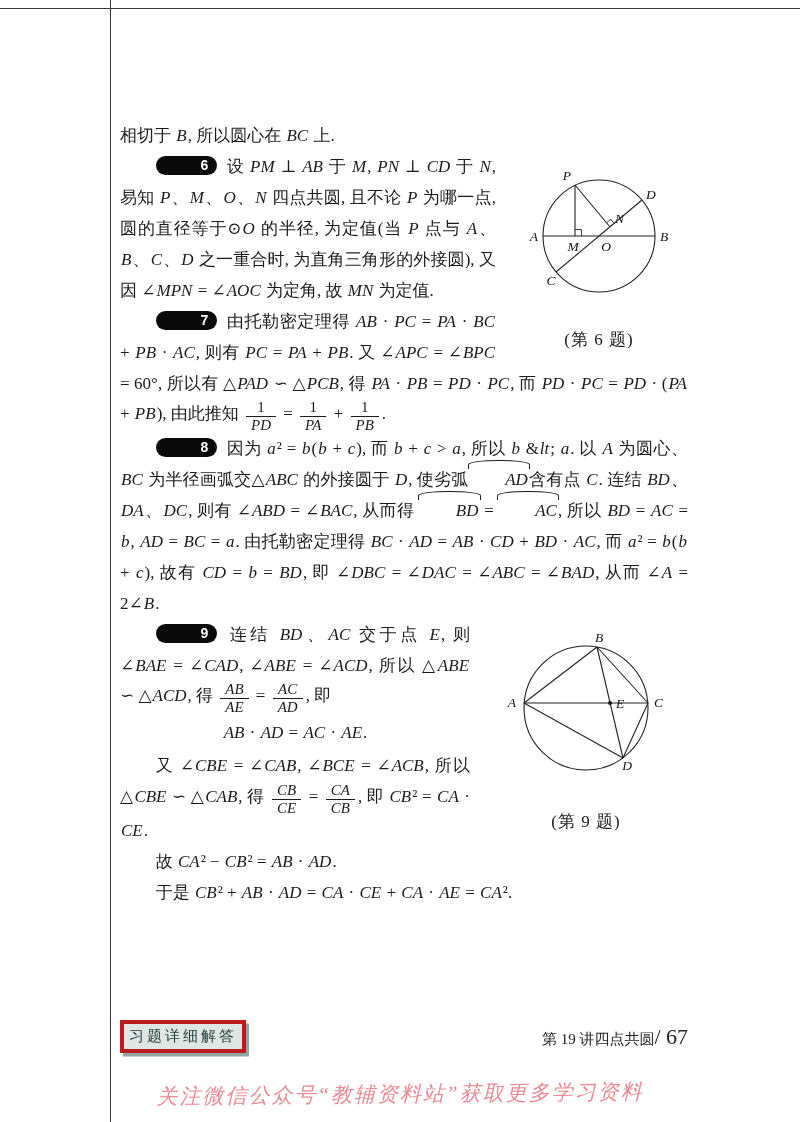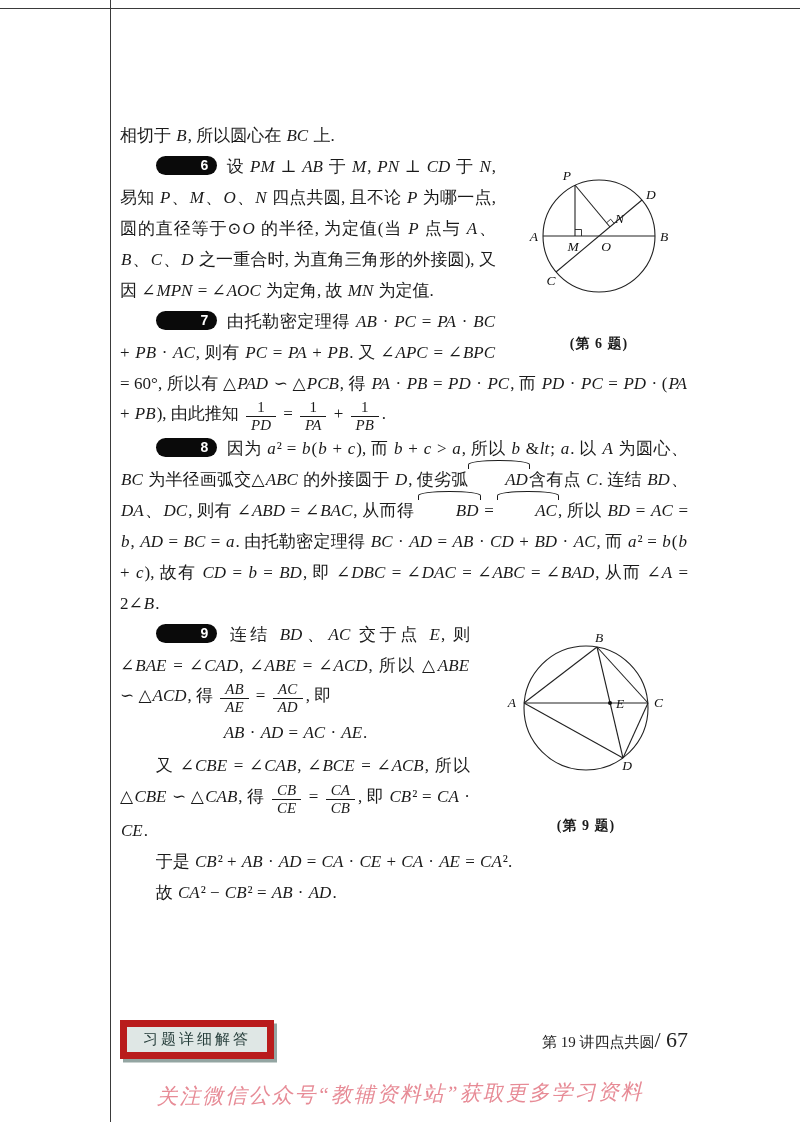--- a/index.html
+++ b/index.html
@@ -16,27 +16,27 @@
   .frac{display:inline-block;vertical-align:-0.72em;text-align:center;line-height:1.12;font-size:0.88em;margin:0 3px;text-indent:0}
   .frac .fn{display:block;border-bottom:1.3px solid #1a1a1a;padding:0 4px}
   .frac .fd{display:block;padding:0 4px}
   .arc{position:relative;display:inline-block}
   .arc::after{content:"";position:absolute;left:-1px;right:-1px;top:-5px;height:8px;border:1.2px solid #1a1a1a;border-bottom:none;border-radius:100% 100% 0 0}
   .center-eq{text-align:center;text-indent:0;margin:2px 0}
   .figure{float:right;text-align:center;margin:6px 0 4px 14px}
   .fig6{width:178px}
   .fig9{width:204px;margin-top:10px}
   .figure svg{display:block;margin:0 auto}
-  .figcaption{font-weight:bold;font-size:14px;margin-top:21px;letter-spacing:1px}
+  .figcaption{font-weight:normal;font-size:17px;margin-top:15px;letter-spacing:1px}
   .figure svg line,.figure svg circle.c,.figure svg path{stroke:#222;stroke-width:1.1;fill:none}
   .figure svg path.ra{stroke-width:0.9}
   .figure svg circle.dot{fill:#111;stroke:none}
   text.lbl{font-size:13.5px;font-style:italic;font-family:"Liberation Serif",serif;fill:#111}
   .footer{position:absolute;left:120px;top:1020px;width:568px;display:flex;justify-content:space-between;align-items:center}
-  .footer-badge{border:7px solid #b91c1c;background:#dfe7e5;color:#253d3a;padding:3px 16px;font-size:15px;letter-spacing:3px;box-shadow:3px 3.5px 0 #93a5a2}
+  .footer-badge{border:4px solid #b91c1c;background:#dfe7e5;color:#253d3a;padding:3px 5px;font-size:15px;letter-spacing:3px;box-shadow:3px 3.5px 0 #93a5a2}
   .footer-right{font-size:15px;color:#222;display:flex;align-items:baseline}
   .footer-right .pg{font-size:22px}
   .watermark{position:absolute;left:0;top:1080px;width:800px;text-align:center;color:#e78b96;font-size:21px;font-style:italic;letter-spacing:2px;transform:rotate(-0.6deg)}
 </style>
 </head>
 <body>
 
 <div class="page">
   <div class="top-rule"></div>
   <div class="left-rule"></div>
@@ -89,22 +89,22 @@
         <text class="lbl" x="122" y="78" text-anchor="start">E</text>
       </svg>
       <div class="figcaption">(第 9 题)</div>
     </div>
 
     <p class="para"><span class="badge">9</span><span>连结 <i>BD</i>、<i>AC</i> 交于点 <i>E</i>, 则 ∠<i>BAE</i> = ∠<i>CAD</i>, ∠<i>ABE</i> = ∠<i>ACD</i>, 所以 △<i>ABE</i> ∽ △<i>ACD</i>, 得 <span class="frac"><span class="fn"><i>AB</i></span><span class="fd"><i>AE</i></span></span> = <span class="frac"><span class="fn"><i>AC</i></span><span class="fd"><i>AD</i></span></span>, 即</span></p>
 
     <p class="center-eq"><i>AB</i> · <i>AD</i> = <i>AC</i> · <i>AE</i>.</p>
 
     <p class="para">又 ∠<i>CBE</i> = ∠<i>CAB</i>, ∠<i>BCE</i> = ∠<i>ACB</i>, 所以 △<i>CBE</i> ∽ △<i>CAB</i>, 得 <span class="frac"><span class="fn"><i>CB</i></span><span class="fd"><i>CE</i></span></span> = <span class="frac"><span class="fn"><i>CA</i></span><span class="fd"><i>CB</i></span></span>, 即 <i>CB</i>² = <i>CA</i> · <i>CE</i>.</p>
+    <p class="para">故 <i>CA</i>² − <i>CB</i>² = <i>AB</i> · <i>AD</i>.</p>
     <p class="para">于是 <i>CB</i>² + <i>AB</i> · <i>AD</i> = <i>CA</i> · <i>CE</i> + <i>CA</i> · <i>AE</i> = <i>CA</i>².</p>
-    <p class="para">故 <i>CA</i>² − <i>CB</i>² = <i>AB</i> · <i>AD</i>.</p>
 
   </div>
 
   <div class="footer">
     <span class="footer-badge">习题详细解答</span>
     <span class="footer-right">
       <span>第 19 讲</span>
       <span>四点共圆</span>
       <span class="pg">/ 67</span>
     </span>

